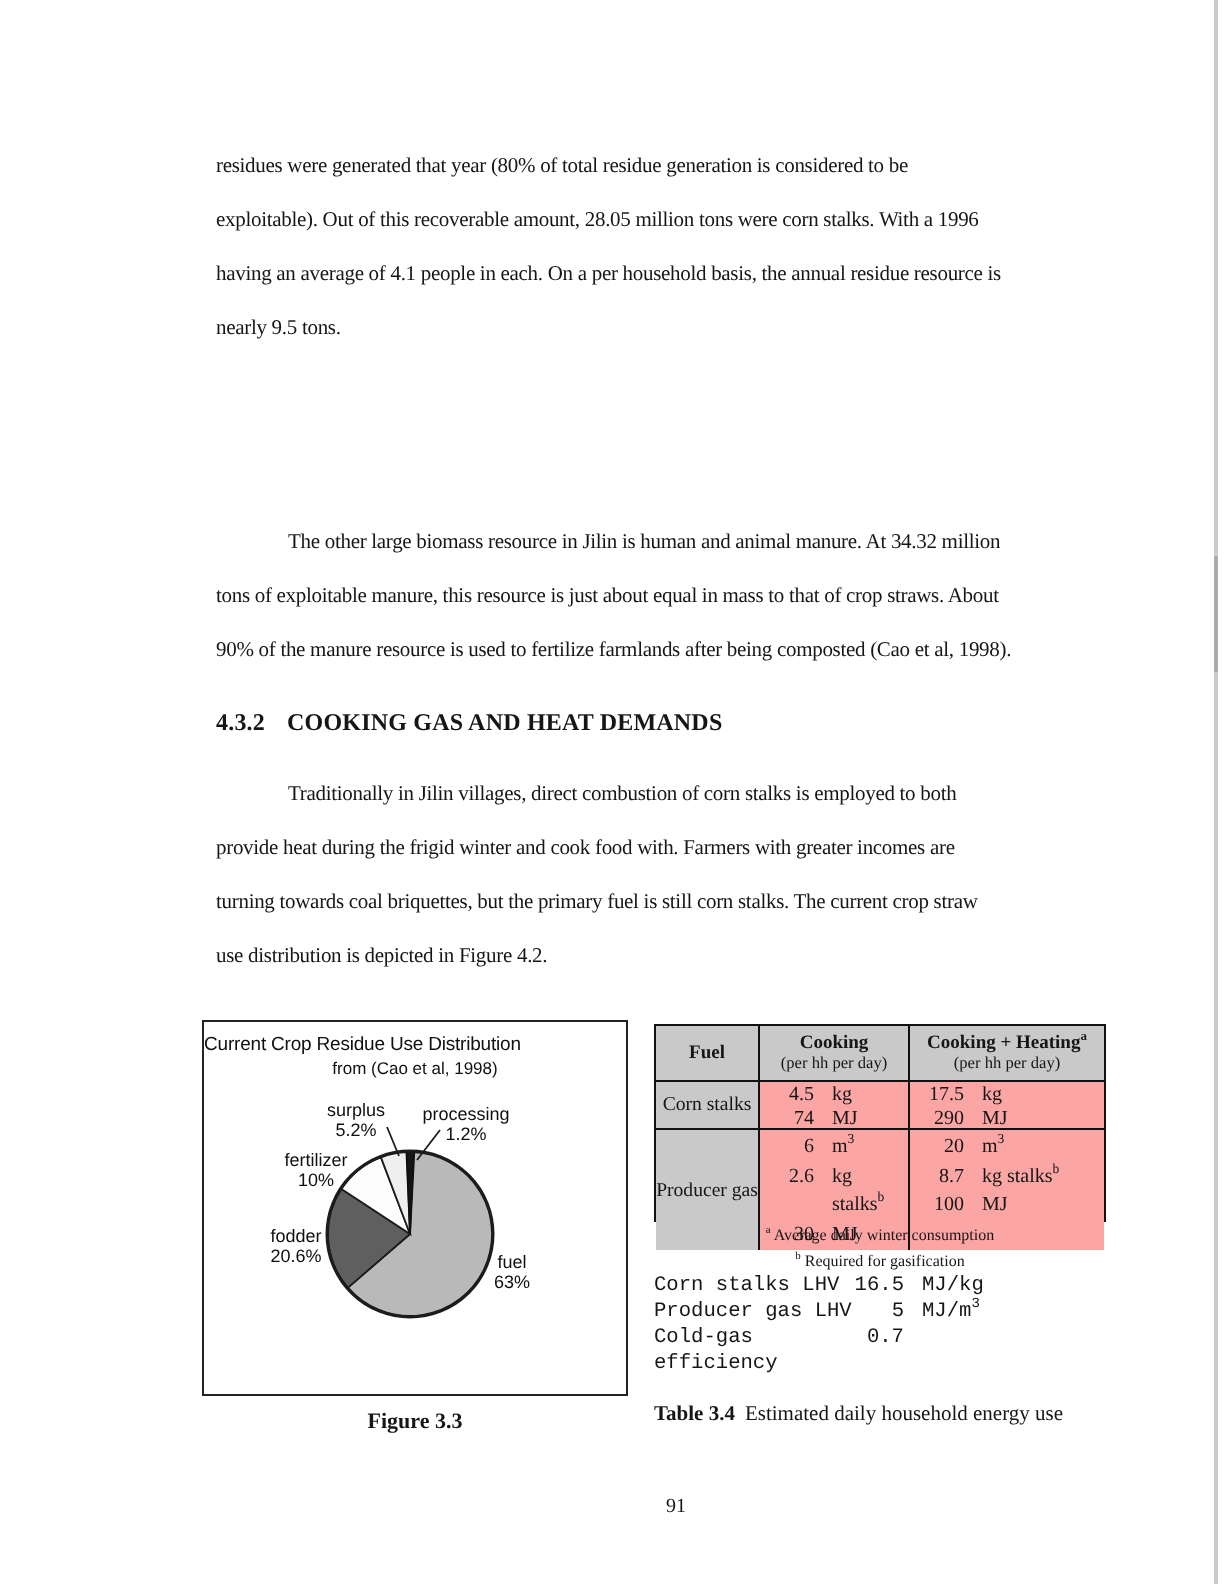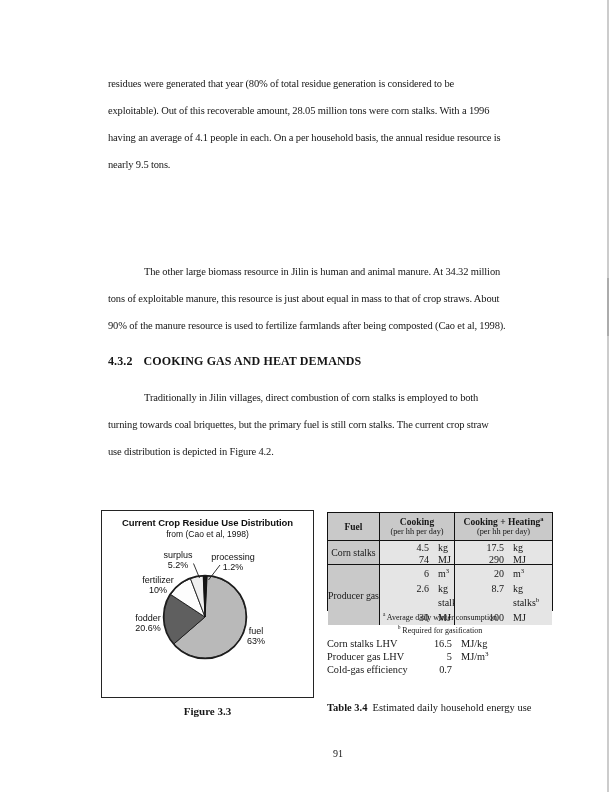--- a/index.html
+++ b/index.html
@@ -10,48 +10,48 @@
   .para{position:absolute;left:108px;width:412px;font-size:10.5px;letter-spacing:-0.15px;line-height:27px;}
   .para .ln{white-space:nowrap;height:27px;}
   .ln.ind{text-indent:36px;}
 
   .heading{position:absolute;left:108px;top:354px;font-weight:bold;font-size:12px;white-space:nowrap;letter-spacing:0.1px;}
   .heading .hnum{margin-right:11px;}
 
   
   .figbox{position:absolute;left:101px;top:510px;width:213px;height:188px;border:1.5px solid #242424;
           box-sizing:border-box;background:#fff;font-family:"Liberation Sans",sans-serif;color:#101010;}
-  .figtitle{text-align:center;margin-top:6px;font-weight:bold;font-size:9.5px;letter-spacing:-0.1px;white-space:nowrap;}
+  .figtitle{margin-top:6px;font-weight:normal;font-size:9.5px;letter-spacing:-0.1px;white-space:nowrap;}
   .figsub{text-align:center;font-size:8.5px;margin-top:1px;}
   .pieSvg{position:absolute;left:0;top:0;}
   .plabel{position:absolute;font-size:9px;line-height:9.5px;text-align:center;transform:translateX(-50%);white-space:nowrap;}
   .figtotal{position:absolute;left:0;right:0;top:164px;text-align:center;font-size:9.5px;}
   .figcap{position:absolute;left:101px;top:705px;width:213px;text-align:center;font-weight:bold;font-size:11px;}
 
   
   .t42{position:absolute;left:327px;top:512px;width:226px;height:99px;border:1.8px solid #111;
        box-sizing:border-box;display:grid;grid-template-columns:52px 75px auto;grid-template-rows:28px 24px auto;
        font-size:10px;background:#fff;}
   .hc,.rl{background:#c9c9c9;}
   .hc{border-bottom:1.8px solid #111;display:flex;flex-direction:column;justify-content:center;text-align:center;}
   .hc .ht{font-weight:bold;font-size:9.5px;line-height:10px;}
   .hc .hsub{font-size:8.3px;line-height:9px;}
   .rl{display:flex;align-items:center;justify-content:center;font-size:9.8px;}
   .c1,.c2{border-right:1.3px solid #111;}
   .rb{border-bottom:1.4px solid #111;}
-  .dc{background:#e5e5e5;padding:1px 2px 0 22px;}
+  .dc{background:#fca5a5;padding:1px 2px 0 0;}
   .dc.tall{padding-top:2px;}
   .cl{display:grid;grid-template-columns:27px auto;line-height:12.3px;}
   .tall .cl{line-height:14.6px;}
   .cv{text-align:right;}
   .cu{padding-left:9px;}
   sup{font-size:68%;vertical-align:super;line-height:0;}
 
   .fnblock{position:absolute;left:327px;top:612px;width:226px;text-align:center;font-size:8px;line-height:12.8px;}
-  .params{position:absolute;left:327px;top:637px;font-size:10.3px;line-height:13px;}
+  .params{position:absolute;left:327px;top:637px;font-size:10.3px;line-height:13px;font-family:Liberation Mono, monospace;}
   .prow{display:grid;grid-template-columns:99px 26px auto;}
   .pv{text-align:right;}
   .pu{padding-left:9px;}
 
   .tabcap{position:absolute;left:327px;top:702px;font-size:10.5px;white-space:nowrap;}
   .tabcap .tb{font-weight:bold;}
   .tabcap .tr2{margin-left:5px;}
 
   .pageno{position:absolute;left:333px;top:748px;font-size:10px;}
 
@@ -76,20 +76,21 @@
     <div class="ln">tons of exploitable manure, this resource is just about equal in mass to that of crop straws.  About</div>
     <div class="ln">90% of the manure resource is used to fertilize farmlands after being composted (Cao et al, 1998).</div>
   </div>
 
   <div class="heading">
     <span class="hnum">4.3.2</span><span>COOKING GAS AND HEAT DEMANDS</span>
   </div>
 
   <div class="para" style="top:384px">
     <div class="ln ind">Traditionally in Jilin villages, direct combustion of corn stalks is employed to both</div>
+    <div class="ln">provide heat during the frigid winter and cook food with.  Farmers with greater incomes are</div>
     <div class="ln">turning towards coal briquettes, but the primary fuel is still corn stalks.  The current crop straw</div>
     <div class="ln">use distribution is depicted in Figure 4.2.</div>
   </div>
 
   <div class="figbox">
     <svg class="pieSvg" width="210" height="185" viewBox="0 0 210 185">
       <path d="M103,106 L104.66,65.03 A41,41 0 1,1 72.0,132.8 Z" stroke="#1c1c1c" stroke-width="0.9" fill="#b9b9b9"></path>
       <path d="M103,106 L72.0,132.8 A41,41 0 0,1 68.73,83.5 Z" stroke="#1c1c1c" stroke-width="0.9" fill="#5f5f5f"></path>
       <path d="M103,106 L68.73,83.5 A41,41 0 0,1 88.47,67.66 Z" stroke="#1c1c1c" stroke-width="0.9" fill="#fdfdfd"></path>
       <path d="M103,106 L88.47,67.66 A41,41 0 0,1 101.45,65.03 Z" stroke="#1c1c1c" stroke-width="0.9" fill="#efefef"></path>

